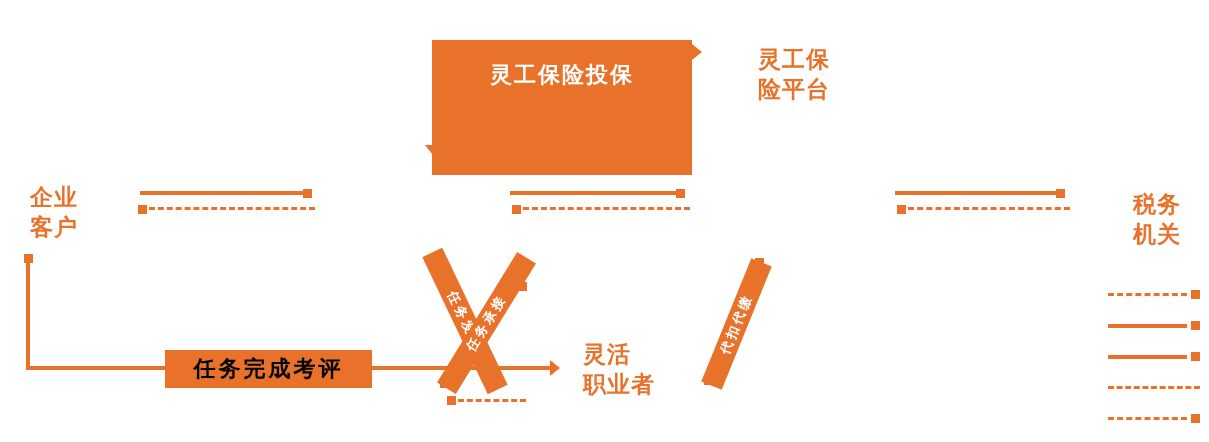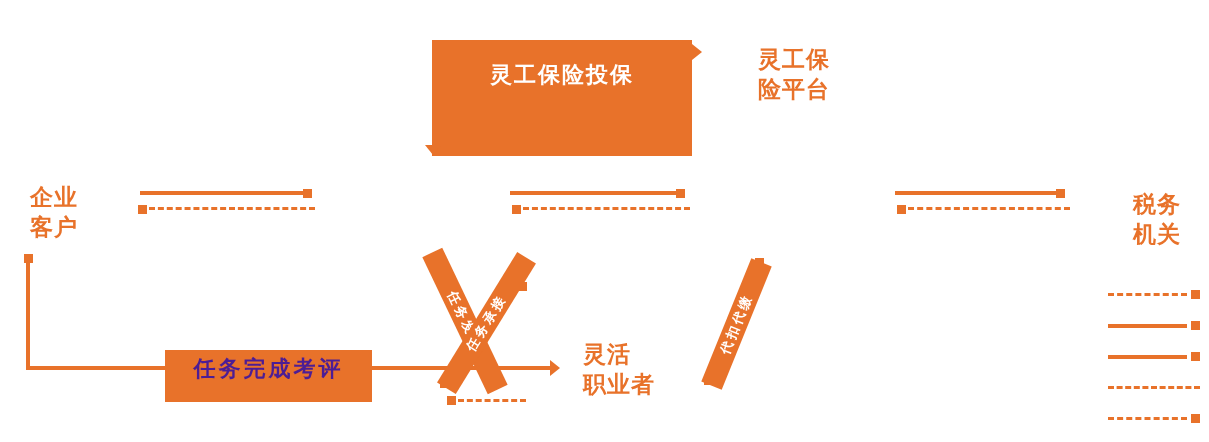--- a/index.html
+++ b/index.html
@@ -4,39 +4,39 @@
 <style>
   html,body{margin:0;padding:0;background:#fff}
   .canvas{position:relative;width:1209px;height:442px;background:#fff;overflow:hidden;
           font-family:"Liberation Sans","DejaVu Sans",sans-serif}
 
   
   .entity{position:absolute;color:#e8722a;font-size:23px;font-weight:700;line-height:1.3;letter-spacing:1px}
   .entity .l{display:block}
 
   
-  .box{position:absolute;left:432px;top:40px;width:260px;height:116px;background:#e8722a;color:#fff;
+  .box{position:absolute;left:432px;top:40px;width:260px;height:135px;background:#e8722a;color:#fff;
        text-align:center;font-size:22px;font-weight:700;letter-spacing:2px;padding-top:20px;box-sizing:border-box}
 
   
   .line{position:absolute;height:0}
   .solid4{border-top:4px solid #e8722a}
   .dash3{border-top:3px dashed #e8722a}
   .vline{position:absolute;width:0;border-left:4px solid #e8722a}
   .sq{position:absolute;width:9px;height:9px;background:#e8722a}
   .tri{position:absolute;width:0;height:0}
   .tri-down{border-left:8px solid transparent;border-right:8px solid transparent;border-top:10px solid #e8722a}
   .tri-right{border-top:8px solid transparent;border-bottom:8px solid transparent;border-left:10px solid #e8722a}
 
   
   .ribbon{position:absolute;height:22px;background:#e8722a;color:#fff;font-size:13px;font-weight:700;
           letter-spacing:3px;text-align:center;line-height:22px;white-space:nowrap}
 
   
-  .bar{position:absolute;left:165px;top:350px;width:207px;height:52px;background:#e8722a;color:#4c1d95;
+  .bar{position:absolute;left:165px;top:350px;width:207px;height:38px;background:#e8722a;color:#000000;
        font-size:22px;font-weight:700;letter-spacing:3px;text-align:center;line-height:38px}
 
   
   .logo{position:absolute;left:386px;top:176px;width:68px;text-align:center}
   .logo-word{color:#e8722a;font-size:27px;font-weight:700;letter-spacing:2px;line-height:1.1}
   .logo-sub{color:#c9c9c9;font-size:7px;letter-spacing:2px;text-align:right;margin-top:1px}
 
   
   .legend{position:absolute;left:1108px;top:290px;width:92px;display:flex;flex-direction:column;gap:22px}
   .legend-row{display:flex;align-items:center;height:9px}

